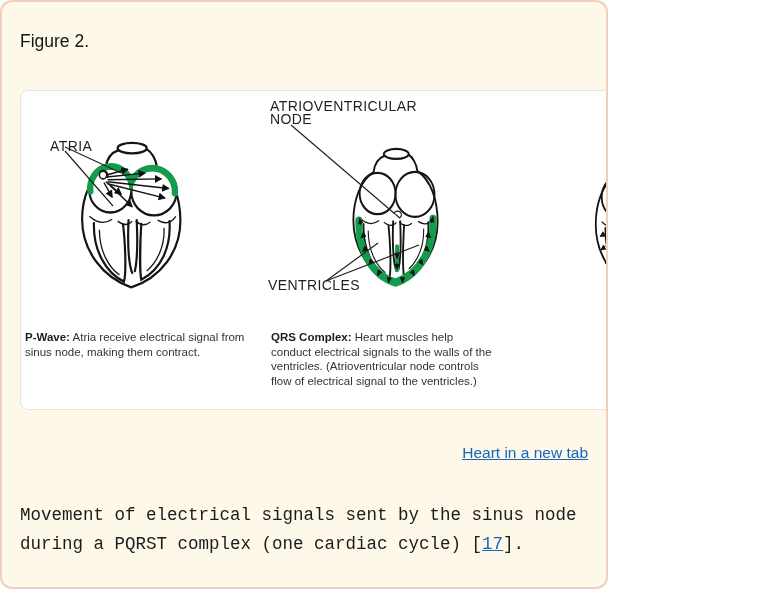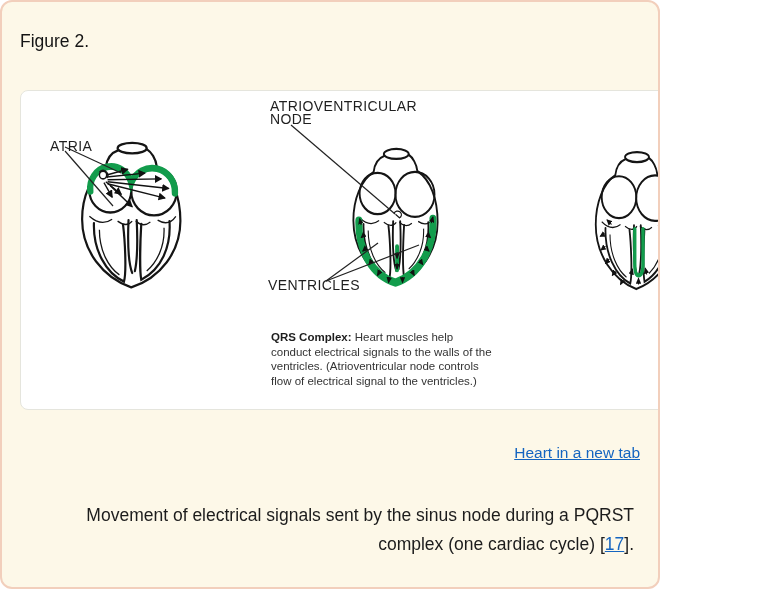--- a/index.html
+++ b/index.html
@@ -1,19 +1,19 @@
 <!DOCTYPE html>
 <html><head>
 <meta charset="utf-8">
 <style>
   html,body{margin:0;padding:0;background:#ffffff;}
   *{box-sizing:border-box;}
   .card{
     position:relative;
-    width:660px;height:589px;
+    width:608px;height:589px;
     background:#fdf8e8;
     border:2px solid #f2cfbc;
     border-radius:12px;
     font-family:"Liberation Sans",sans-serif;
     overflow:hidden;
   }
   .fig-title{
     position:absolute;left:18px;top:28px;
     font-size:17.5px;line-height:22px;color:#141414;font-weight:400;
   }
@@ -44,23 +44,23 @@
     border-left:1px solid #e2e2e2;border-bottom:1px solid #e2e2e2;
     cursor:pointer;
   }
   .link-row{
     position:absolute;left:18px;right:18px;top:442px;text-align:right;
   }
   .open-link{
     color:#1565c0;font-size:15.5px;text-decoration:underline;cursor:pointer;
   }
   .bottom-caption{
-    position:absolute;left:18px;right:24px;top:499px;
-    font-family:Liberation Sans, sans-serif;
-    font-size:17.5px;line-height:29px;color:#1c1c1c;text-align:right;
+    position:absolute;left:18px;right:16px;top:499px;
+    font-family:Liberation Mono, monospace;
+    font-size:17.5px;line-height:29px;color:#1c1c1c;
   }
   .ref-link{color:#1565c0;text-decoration:underline;cursor:pointer;}
   svg .outline{stroke:#151515;stroke-width:2.4;fill:none;stroke-linecap:round;}
   svg .thin{stroke:#151515;stroke-width:1.4;fill:none;}
   svg .greenband{stroke:#129c4c;fill:none;stroke-linecap:round;}
   svg .arrow{stroke:#111111;stroke-width:1.5;fill:none;}
   svg .tinyarrow{stroke:#111111;stroke-width:1.3;fill:none;}
   svg .leader{stroke:#222222;stroke-width:1.2;fill:none;}
 </style>
 </head>
@@ -153,20 +153,21 @@
       <path class="leader" d="M 44,60 L 92,115"></path>
       <path class="leader" d="M 270,34 L 374,123"></path>
       <path class="leader" d="M 305,190 L 357,152"></path>
       <path class="leader" d="M 305,190 L 398,154"></path>
     </svg>
 
     <div class="diagram-label lbl-atria">ATRIA</div>
     <div class="diagram-label lbl-avnode">ATRIOVENTRICULAR NODE</div>
     <div class="diagram-label lbl-ventricles">VENTRICLES</div>
 
+    <div class="cap cap-1"><b>P-Wave:</b> <span>Atria receive electrical signal from sinus node, making them contract.</span></div>
     <div class="cap cap-2"><b>QRS Complex:</b> <span>Heart muscles help conduct electrical signals to the walls of the ventricles. (Atrioventricular node controls flow of electrical signal to the ventricles.)</span></div>
 
     <div class="magnifier-box">
       <svg width="36" height="36" viewBox="0 0 36 36">
         <line x1="21" y1="15" x2="28.5" y2="7.5" stroke="#2b2b2b" stroke-width="4.5" stroke-linecap="round"></line>
         <line x1="22.5" y1="13.5" x2="27" y2="9" stroke="#8d8d8d" stroke-width="1.2"></line>
         <circle cx="14.5" cy="21.5" r="7.5" fill="rgba(255,255,255,0.85)" stroke="#8a8a8a" stroke-width="2.4"></circle>
       </svg>
     </div>
   </div>

